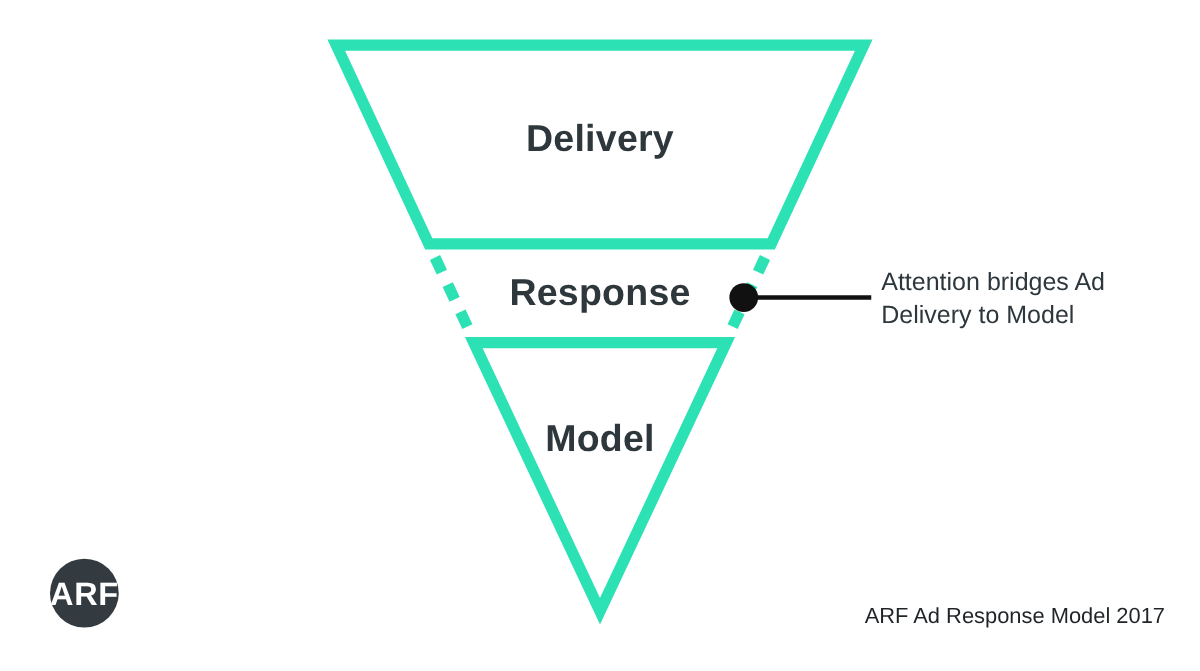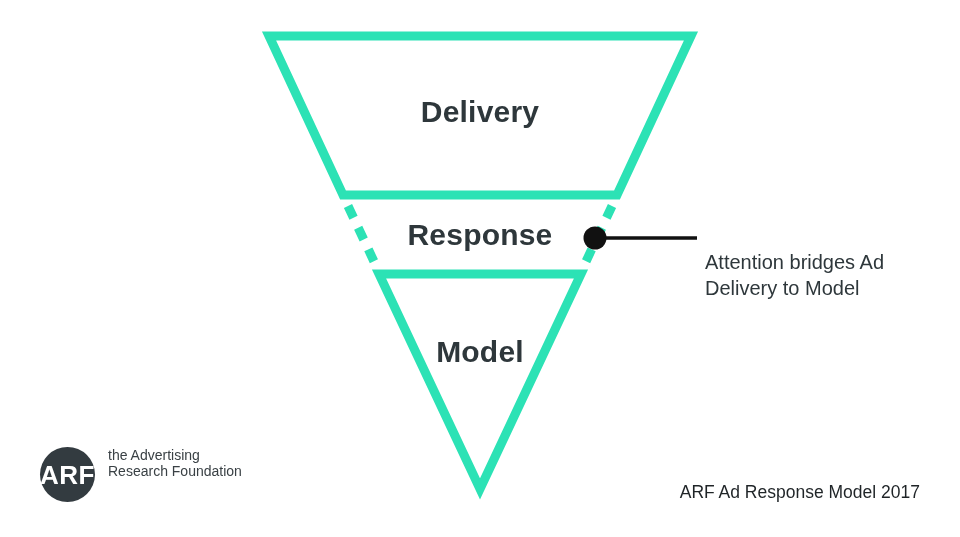--- a/index.html
+++ b/index.html
@@ -37,21 +37,20 @@
   .label-effect    { top: 335px; }
 
   .annotation-text {
     position: absolute;
     left: 705px;
     top: 213px;
     font-size: 20px;
     line-height: 26px;
     color: #2e373b;
     white-space: nowrap;
-    margin-top: 36px;
   }
 
   .logo {
     position: absolute;
     left: 40px;
     top: 447px;
     display: flex;
     align-items: flex-start;
   }
   .logo-circle {
@@ -73,21 +72,21 @@
   }
   .logo-name {
     margin-left: 13px;
     font-size: 14px;
     line-height: 16px;
     color: #3a4145;
   }
 
   .footer-caption {
     position: absolute;
-    right: 40px;
+    right: 28px;
     top: 482px;
     font-size: 17.5px;
     color: #1f2427;
     white-space: nowrap;
   }
 </style>
 </head>
 <body>
 
 <div class="canvas">
@@ -111,21 +110,17 @@
 
   <div class="annotation-text">
     <div>Attention bridges Ad</div>
     <div>Delivery to Model</div>
   </div>
 
   <div class="logo">
     <div class="logo-circle">
       <span class="logo-monogram">ARF</span>
     </div>
-    <div class="logo-name">
-      <div>the Advertising</div>
-      <div>Research Foundation</div>
-    </div>
   </div>
 
   <div class="footer-caption">ARF Ad Response Model 2017</div>
 
 </div>
 
 </body></html>

